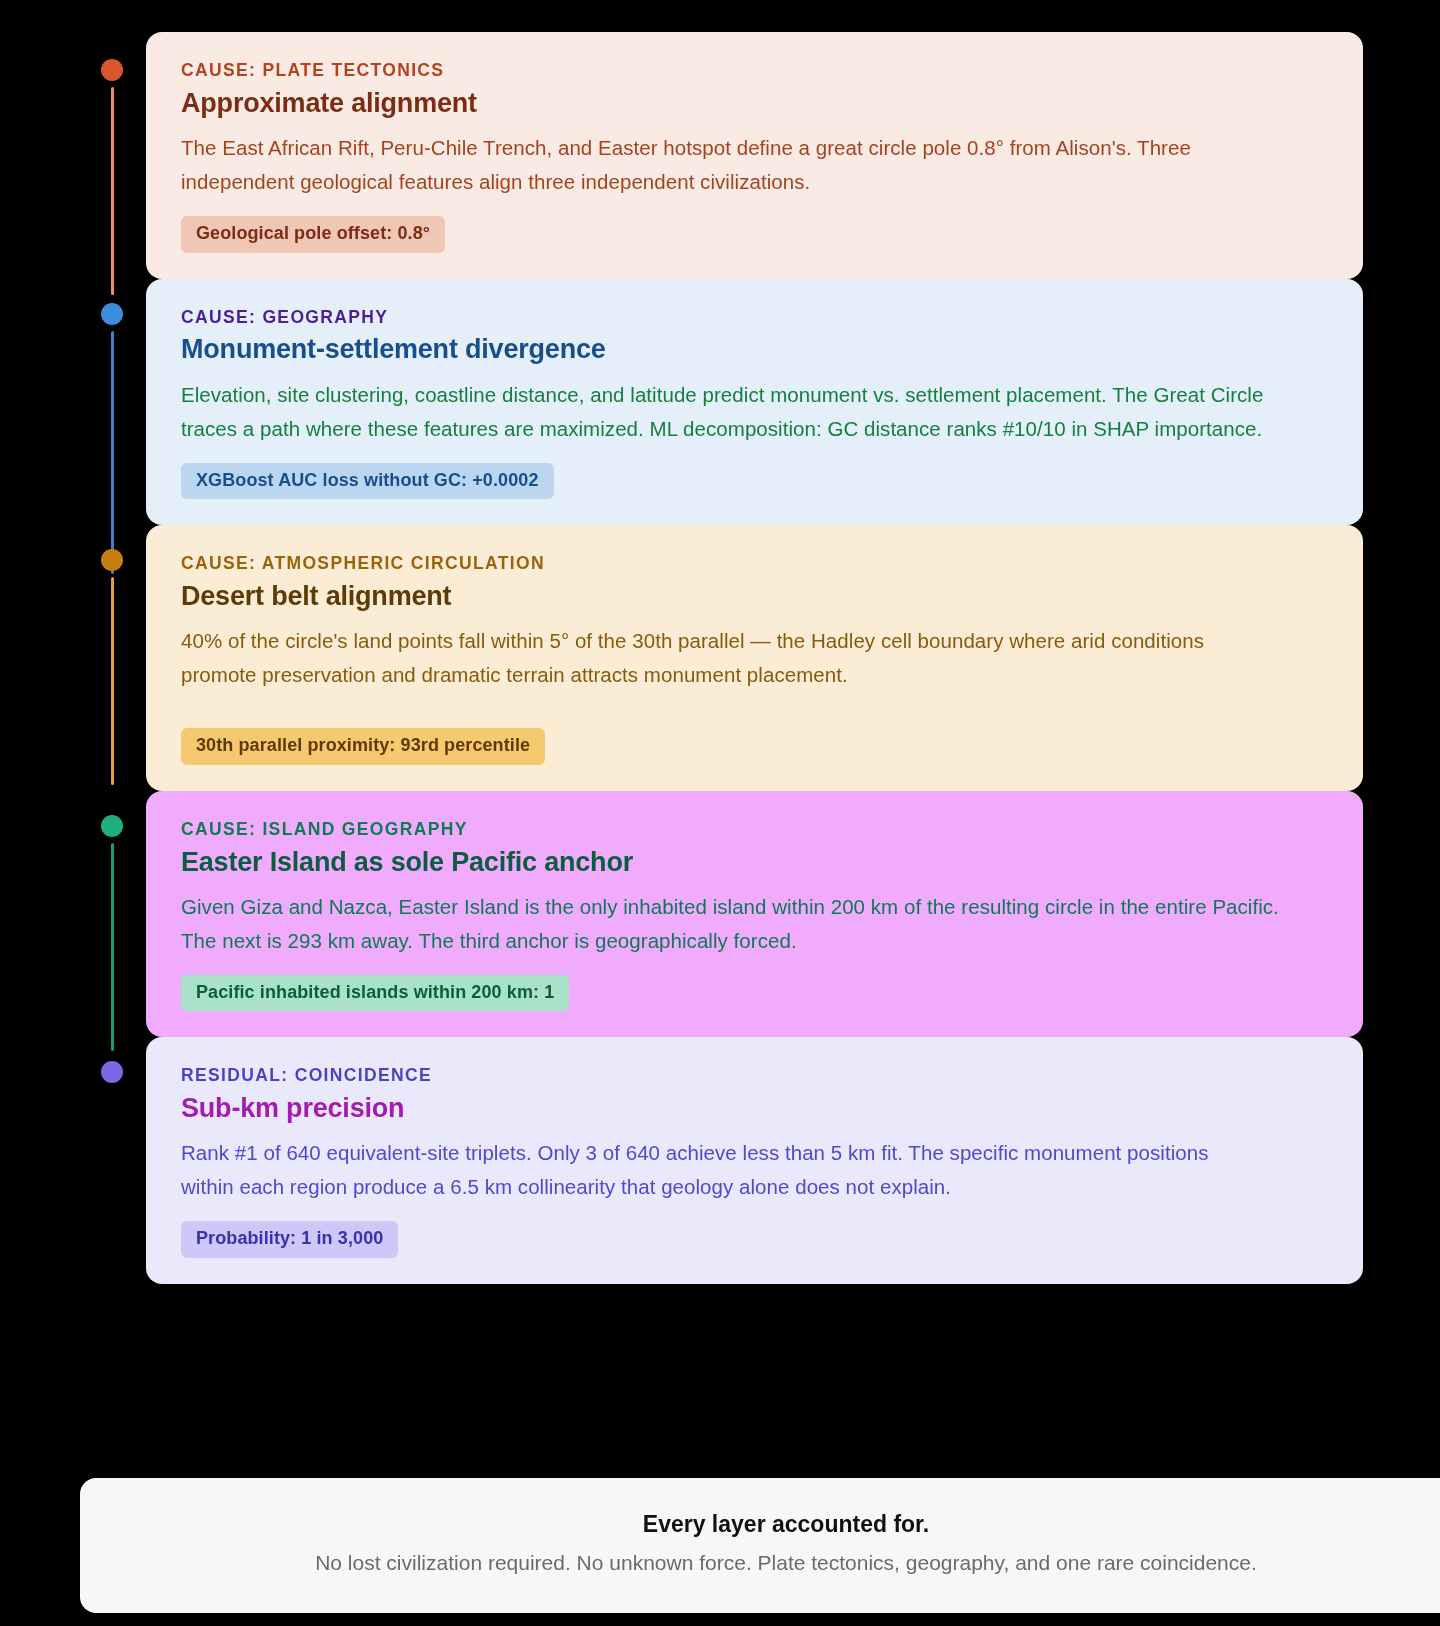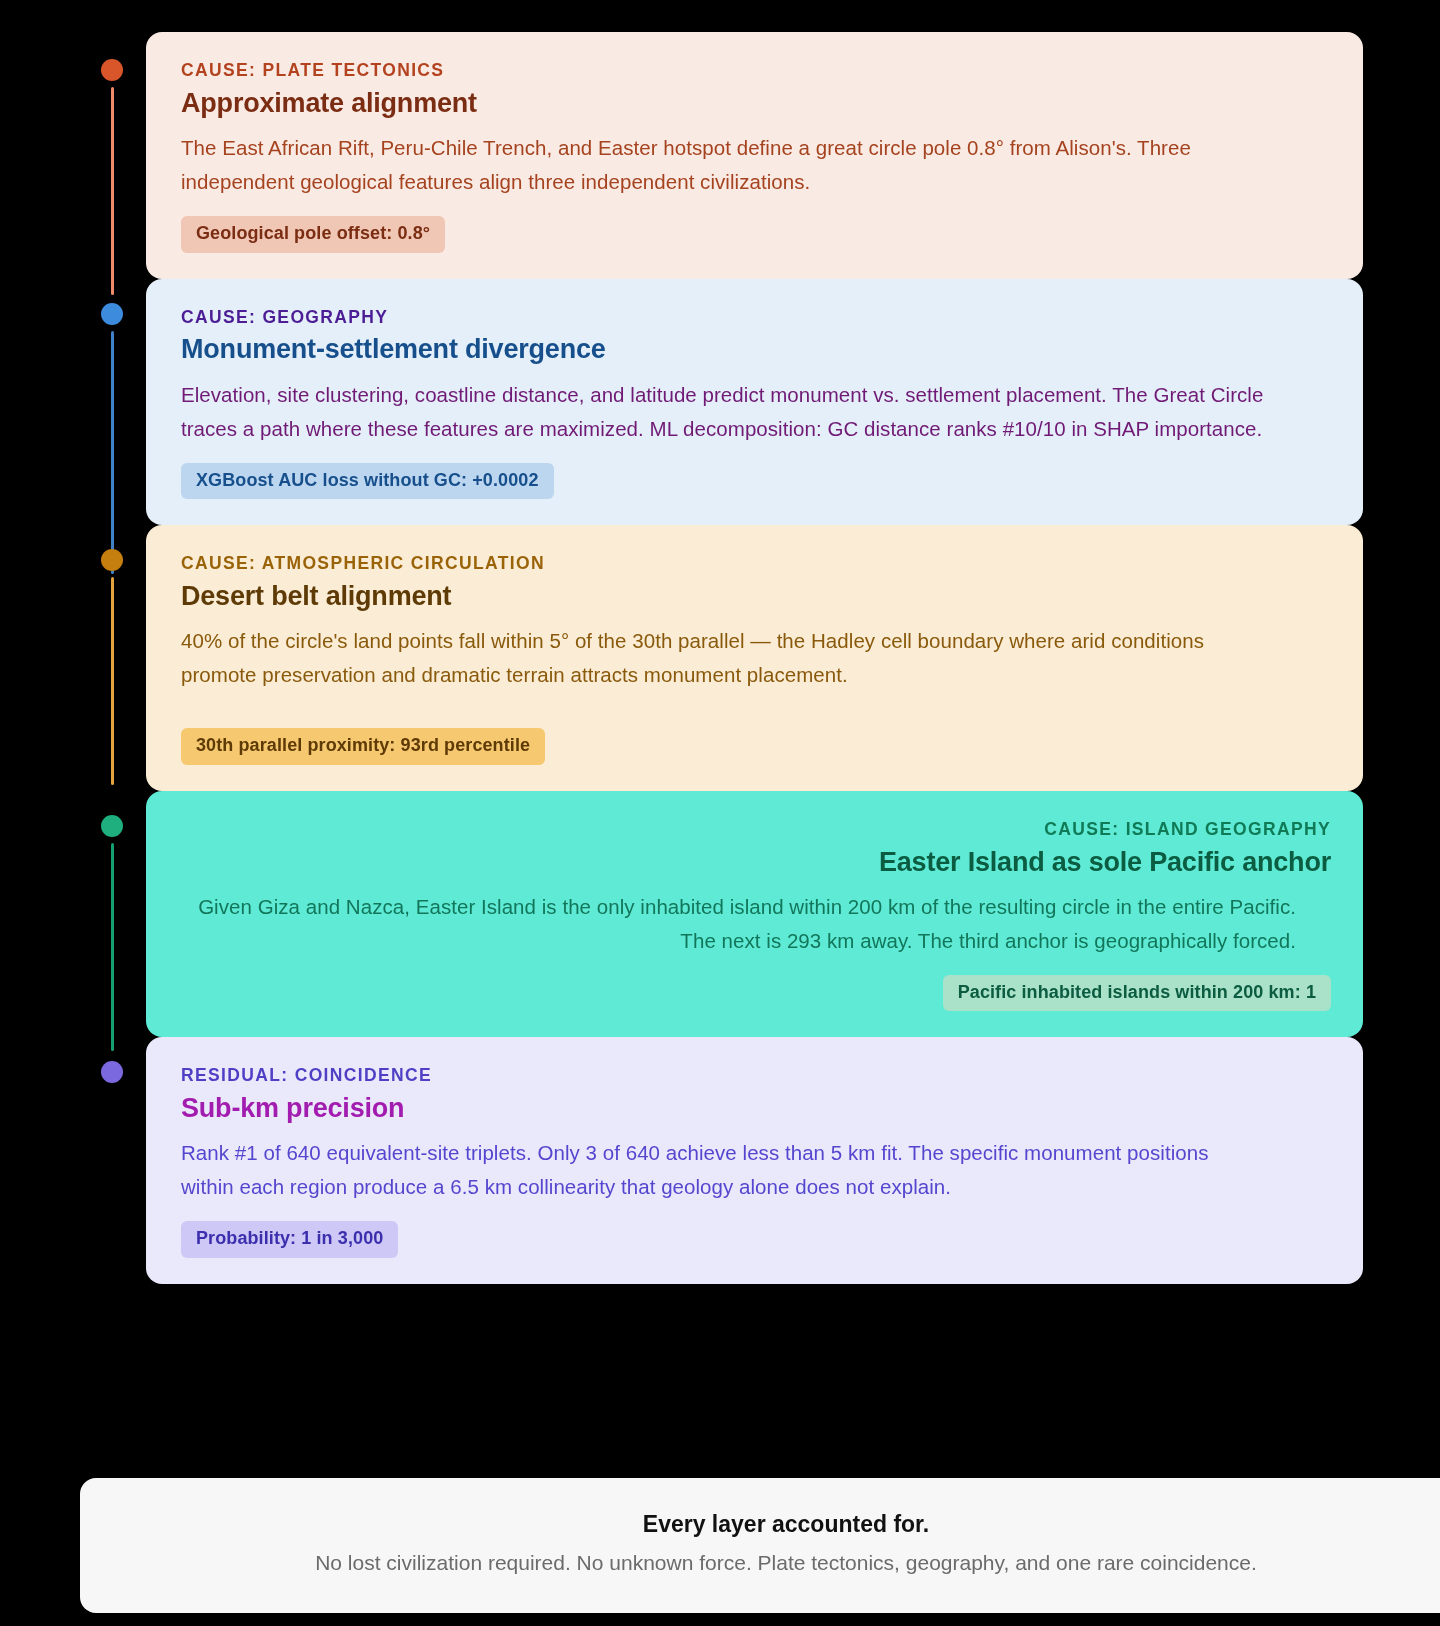--- a/index.html
+++ b/index.html
@@ -47,21 +47,21 @@
     left: 110.5px;
     width: 3px;
     border-radius: 2px;
   }
 
   
   .card {
     flex: 1 1 auto;
     margin-right: 77px;
     border-radius: 16px;
-    padding: 28px 32px 26px 35px;
+    padding: 28px 24px 26px 35px;
   }
   .eyebrow {
     font-size: 17.5px;
     font-weight: 700;
     letter-spacing: 1.35px;
     text-transform: uppercase;
     line-height: 1.25;
     margin-bottom: 4px;
   }
   .card-title {
@@ -133,21 +133,21 @@
     </div>
 
     <div class="tl-row">
       <div class="tl-gutter">
         <span class="tl-dot" style="top:24px;background:#3d8bdd;"></span>
         <span class="tl-line" style="top:52px;height:243px;background:#3f82c9;"></span>
       </div>
       <div class="card" style="background:#e4eff9;">
         <div class="eyebrow" style="color:#4c1d95;">CAUSE: GEOGRAPHY</div>
         <div class="card-title" style="color:#174f8c;">Monument-settlement divergence</div>
-        <div class="card-body" style="color:#701a75;max-width:1120px;">Elevation, site clustering, coastline distance, and latitude predict monument vs. settlement placement. The Great Circle traces a path where these features are maximized. ML decomposition: GC distance ranks #10/10 in SHAP importance.</div>
+        <div class="card-body" style="color:#15803d;max-width:1120px;">Elevation, site clustering, coastline distance, and latitude predict monument vs. settlement placement. The Great Circle traces a path where these features are maximized. ML decomposition: GC distance ranks #10/10 in SHAP importance.</div>
         <span class="badge" style="background:#bcd6ef;color:#174f8c;">XGBoost AUC loss without GC: +0.0002</span>
       </div>
     </div>
 
     <div class="tl-row">
       <div class="tl-gutter">
         <span class="tl-dot" style="top:24px;background:#c47f0e;"></span>
         <span class="tl-line" style="top:52px;height:208px;background:#e2a33e;"></span>
       </div>
       <div class="card" style="background:#faecd5;">
@@ -156,21 +156,21 @@
         <div class="card-body" style="color:#8a5a0c;max-width:1100px;">40% of the circle's land points fall within 5° of the 30th parallel — the Hadley cell boundary where arid conditions promote preservation and dramatic terrain attracts monument placement.</div>
         <span class="badge" style="background:#f6c870;color:#5e3a06;margin-top:36px;">30th parallel proximity: 93rd percentile</span>
       </div>
     </div>
 
     <div class="tl-row">
       <div class="tl-gutter">
         <span class="tl-dot" style="top:24px;background:#1fae7e;"></span>
         <span class="tl-line" style="top:52px;height:208px;background:#15a06f;"></span>
       </div>
-      <div class="card" style="background:#5eead4;text-align:right;">
+      <div class="card" style="background:#f0abfc;">
         <div class="eyebrow" style="color:#0f7a55;">CAUSE: ISLAND GEOGRAPHY</div>
         <div class="card-title" style="color:#0b5c41;">Easter Island as sole Pacific anchor</div>
         <div class="card-body" style="color:#12775a;max-width:1115px;">Given Giza and Nazca, Easter Island is the only inhabited island within 200 km of the resulting circle in the entire Pacific. The next is 293 km away. The third anchor is geographically forced.</div>
         <span class="badge" style="background:#a9e2c9;color:#0b5c41;">Pacific inhabited islands within 200 km: 1</span>
       </div>
     </div>
 
     <div class="tl-row">
       <div class="tl-gutter">
         <span class="tl-dot" style="top:24px;background:#7b69e0;"></span>

